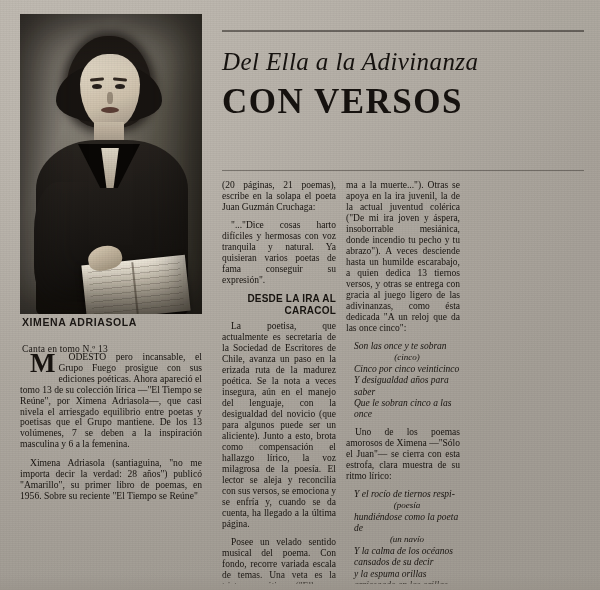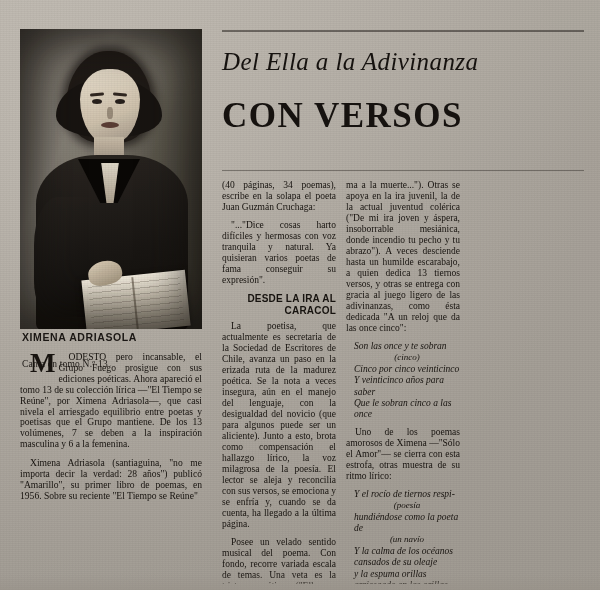--- a/index.html
+++ b/index.html
@@ -21,21 +21,21 @@
     background-image:
       repeating-linear-gradient(0deg, rgba(0,0,0,0.035) 0px, rgba(0,0,0,0.035) 1px, rgba(255,255,255,0.02) 1px, rgba(255,255,255,0.02) 2px),
       repeating-linear-gradient(90deg, rgba(0,0,0,0.02) 0px, rgba(0,0,0,0.02) 1px, rgba(255,255,255,0.015) 1px, rgba(255,255,255,0.015) 3px);
     pointer-events:none;
     mix-blend-mode:multiply;
     opacity:.75;
   }
 
   
   .photo-block{
-    position:absolute;left:20px;top:29px;width:182px;height:320px;
+    position:absolute;left:20px;top:14px;width:182px;height:320px;
   }
   .photo{
     position:absolute;left:0;top:0;width:182px;height:300px;
     background:
       radial-gradient(ellipse at 46% 26%, #d8d2c6 0%, #bdb5a8 26%, #8d887e 48%, #4f4b45 75%, #2b2824 100%);
     filter:contrast(1.05);
     overflow:hidden;
   }
   .photo .wall{
     position:absolute;inset:0;
@@ -151,21 +151,21 @@
     color:#16120f;
   }
   .hl1{
     font-family:"Liberation Serif", serif;
     font-style:italic;font-size:25px;letter-spacing:.4px;
     white-space:nowrap;
   }
   .hl2{
     font-family:"Liberation Serif", serif;
     font-size:35px;font-weight:700;letter-spacing:1.5px;
-    margin-top:20px;
+    margin-top:6px;
   }
   .rule{
     position:absolute;left:222px;top:30px;width:362px;height:2px;background:#2a2521;opacity:.55;
   }
   .rule.b{top:170px;width:362px;height:1px;opacity:.45;}
 
   
   .cols{
     position:absolute;left:222px;top:180px;width:364px;height:404px;
     display:flex;gap:10px;
@@ -240,47 +240,47 @@
   <div class="rule"></div>
   <div class="headline">
     <div class="hl1">Del Ella a la Adivinanza</div>
     <div class="hl2">CON VERSOS</div>
   </div>
   <div class="rule b"></div>
 
   <div class="cols">
 
     <div class="col">
-      <p class="noind">(40 páginas, 34 poemas), escribe en la solapa el poeta Juan Guzmán Cruchaga:</p>
+      <p class="noind">(20 páginas, 21 poemas), escribe en la solapa el poeta Juan Guzmán Cruchaga:</p>
       <p class="blockquote">"..."Dice cosas harto difíciles y hermosas con voz tranquila y natural. Ya quisieran varios poetas de fama conseguir su expresión".</p>
       <div class="subhead">DESDE LA IRA AL CARACOL</div>
       <p>La poetisa, que actualmente es secretaria de la Sociedad de Escritores de Chile, avanza un paso en la erizada ruta de la madurez poética. Se la nota a veces insegura, aún en el manejo del lenguaje, con la desigualdad del novicio (que para algunos puede ser un aliciente). Junto a esto, brota como compensación el hallazgo lírico, la voz milagrosa de la poesía. El lector se aleja y reconcilia con sus versos, se emociona y se enfría y, cuando se da cuenta, ha llegado a la última página.</p>
       <p>Posee un velado sentido musical del poema. Con fondo, recorre variada escala de temas. Una veta es la tristeza erótica ("Ella se desviste con gesto infinito, el se desnuda en silencio mortal, un frasco de perfumes lasti-</p>
     </div>
 
     <div class="col">
       <p class="noind">ma a la muerte..."). Otras se apoya en la ira juvenil, la de la actual juventud colérica ("De mi ira joven y áspera, insoborrable mesiánica, donde incendio tu pecho y tu abrazo"). A veces desciende hasta un humilde escarabajo, a quien dedica 13 tiernos versos, y otras se entrega con gracia al juego ligero de las adivinanzas, como ésta dedicada "A un reloj que da las once cinco":</p>
 
       <div class="verse">
         <span>Son las once y te sobran</span><br>
         <span class="ind">(cinco)</span>
         <span>Cinco por cinco veinticinco</span><br>
-        <span>Y veinticinco años para saber</span><br>
+        <span>Y desigualdad años para saber</span><br>
         <span>Que le sobran cinco a las once</span>
       </div>
 
-      <p>Uno de los poemas amorosos de Ximena —"Sólo el Amor"— se cierra con esta estrofa, otras muestra de su ritmo lírico:</p>
+      <p>Uno de los poemas amorosos de Ximena —"Sólo el Juan"— se cierra con esta estrofa, clara muestra de su ritmo lírico:</p>
 
       <div class="verse">
         <span>Y el rocío de tiernos respi-</span><br>
         <span class="ind">(poesía</span>
         <span>hundiéndose como la poeta de</span><br>
         <span class="ind">(un navío</span>
         <span>Y la calma de los océanos</span><br>
-        <span>cansados de su oleaje</span><br>
+        <span>cansados de su decir</span><br>
         <span>y la espuma orillas</span><br>
         <span>arriesgado en las orillas.</span><br>
         <span>Ya sólo una muerte leve</span><br>
         <span>donde aprender a nacer de</span><br>
         
       </div>
     </div>
 
     <div class="col"></div>
   </div>

